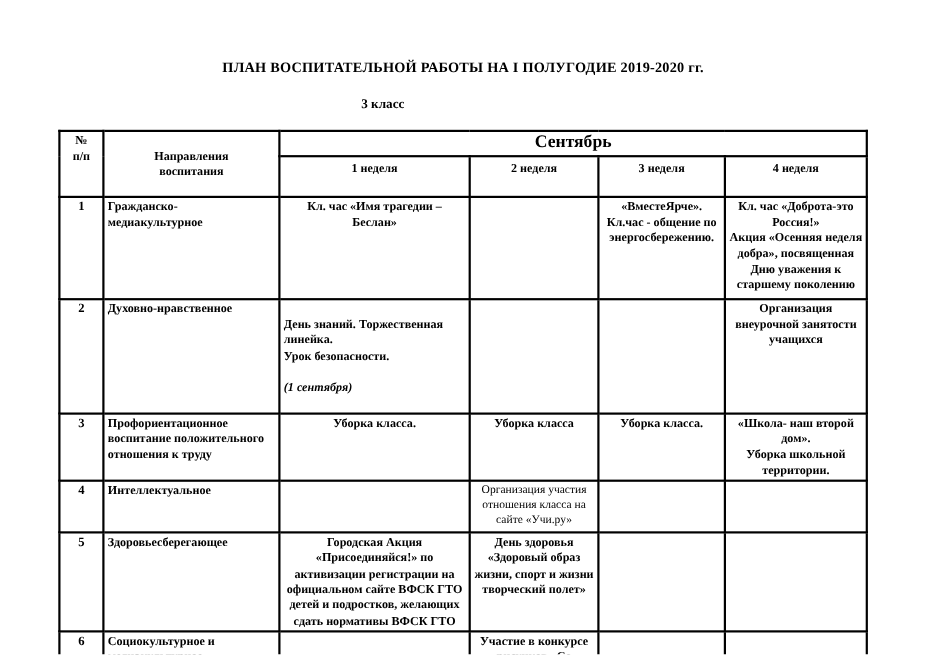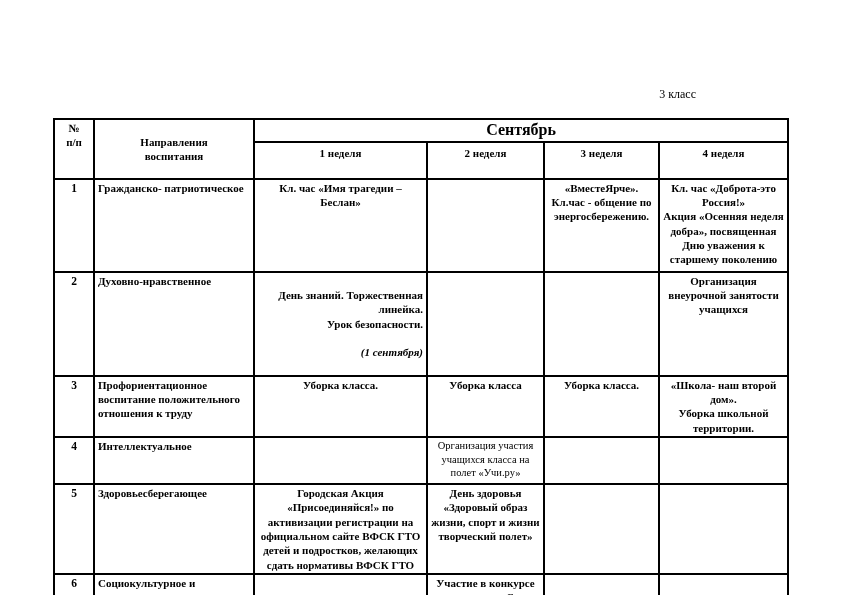--- a/index.html
+++ b/index.html
@@ -11,21 +11,21 @@
     font-family:"Liberation Serif", serif;
     color:#000;
   }
   .doc-title {
     position:absolute; top:53px; left:0; width:842px;
     text-align:center; font-weight:bold; font-size:13px;
     letter-spacing:0.2px;
   }
   .doc-subtitle {
     position:absolute; top:87px; left:0; width:696px;
-    text-align:right; font-weight:normal; font-size:12px;
+    text-align:center; font-weight:bold; font-size:12px;
   }
   table.plan {
     position:absolute; left:53px; top:118px;
     width:734px;
     border-collapse:collapse; table-layout:fixed;
   }
   .plan th, .plan td {
     border:2px solid #000;
     padding:1px 3px;
     vertical-align:top;
@@ -36,35 +36,36 @@
     white-space:pre-line;
     overflow:hidden;
     word-wrap:break-word;
   }
   .plan th.month  { font-size:16px; height:15px; vertical-align:middle; padding:0; }
   .plan th.week   { font-size:11px; height:31px; vertical-align:top; padding-top:3px; }
   .plan th.numcol { font-size:11px; }
   .plan th.dircol { font-size:11px; vertical-align:middle;border-radius:10px; }
   .plan td.dir    { text-align:left; font-size:11px; }
   .plan td.num    { font-size:11.5px; }
-  .plan td.left   { text-align:right; }
+  .plan td.left   { text-align:left; }
   .plan .italic   { font-style:italic; }
   .plan td.regular{ font-weight:normal; font-size:10.5px; }
   tr.r1 td { height:89px; }
   tr.r2 td { height:74px; }
   tr.r3 td { height:53px; }
   tr.r4 td { height:43px; }
   tr.r5 td { height:76px; }
   tr.r6 td { height:27px; }
 </style>
 </head>
 <body>
 
 <div class="sheet">
 
+  <div class="doc-title">ПЛАН ВОСПИТАТЕЛЬНОЙ РАБОТЫ НА I ПОЛУГОДИЕ 2019-2020 гг.</div>
   <div class="doc-subtitle">3 класс</div>
 
   <table class="plan">
     <colgroup>
       <col style="width:40px">
       <col style="width:160px">
       <col style="width:173px">
       <col style="width:117px">
       <col style="width:115px">
       <col style="width:129px">
@@ -80,21 +81,21 @@
       <tr>
         <th class="week">1 неделя</th>
         <th class="week">2 неделя</th>
         <th class="week">3 неделя</th>
         <th class="week">4 неделя</th>
       </tr>
     </thead>
     <tbody>
       <tr class="r1">
         <td class="num">1</td>
-        <td class="dir">Гражданско- патриотическое</td>
+        <td class="dir">Гражданско- медиакультурное</td>
         <td>Кл. час «Имя трагедии – Беслан»</td>
         <td></td>
         <td>«ВместеЯрче».
 Кл.час - общение по энергосбережению.</td>
         <td>Кл. час «Доброта-это Россия!»
 Акция «Осенняя неделя добра», посвященная Дню уважения к старшему поколению</td>
       </tr>
       <tr class="r2">
         <td class="num">2</td>
         <td class="dir">Духовно-нравственное</td>
@@ -113,21 +114,21 @@
         <td>Уборка класса.</td>
         <td>Уборка класса</td>
         <td>Уборка класса.</td>
         <td>«Школа- наш второй дом».
 Уборка школьной территории.</td>
       </tr>
       <tr class="r4">
         <td class="num">4</td>
         <td class="dir">Интеллектуальное</td>
         <td></td>
-        <td class="regular">Организация участия учащихся класса на полет «Учи.ру»</td>
+        <td class="regular">Организация участия отношения класса на сайте «Учи.ру»</td>
         <td></td>
         <td></td>
       </tr>
       <tr class="r5">
         <td class="num">5</td>
         <td class="dir">Здоровьесберегающее</td>
         <td>Городская Акция «Присоединяйся!» по активизации регистрации на официальном сайте ВФСК ГТО детей и подростков, желающих сдать нормативы ВФСК ГТО</td>
         <td>День здоровья «Здоровый образ жизни, спорт и жизни творческий полет»</td>
         <td></td>
         <td></td>

